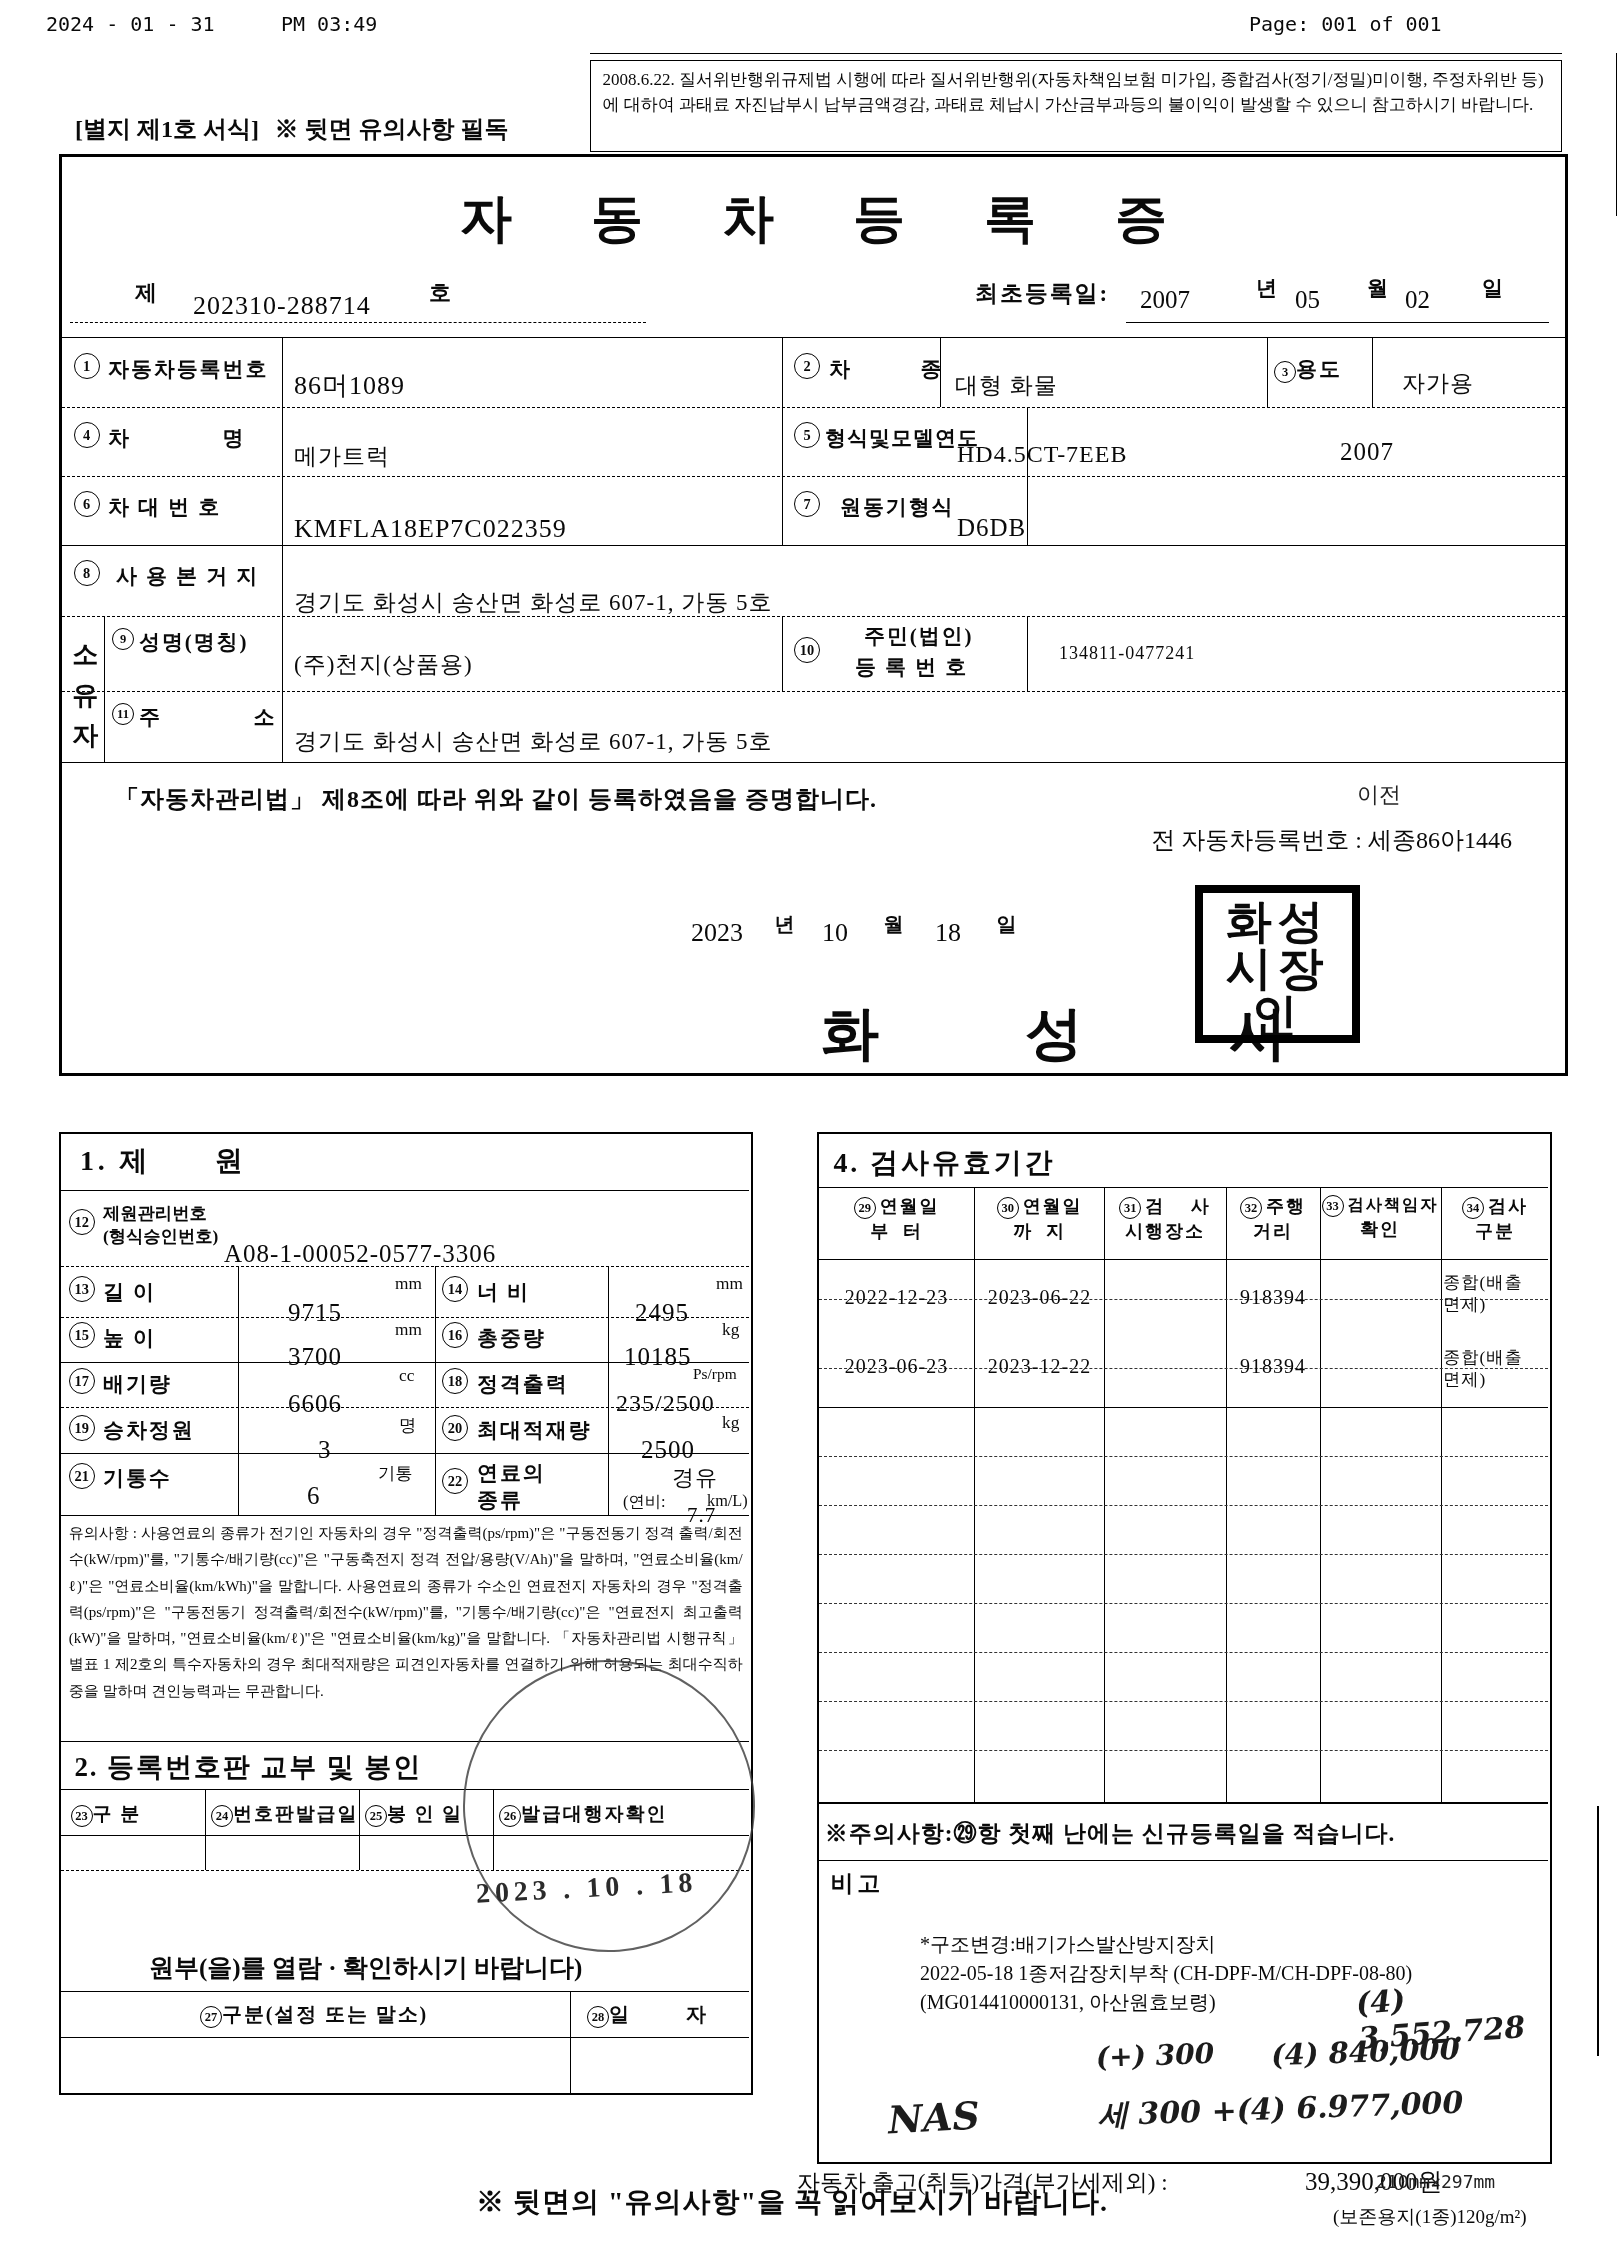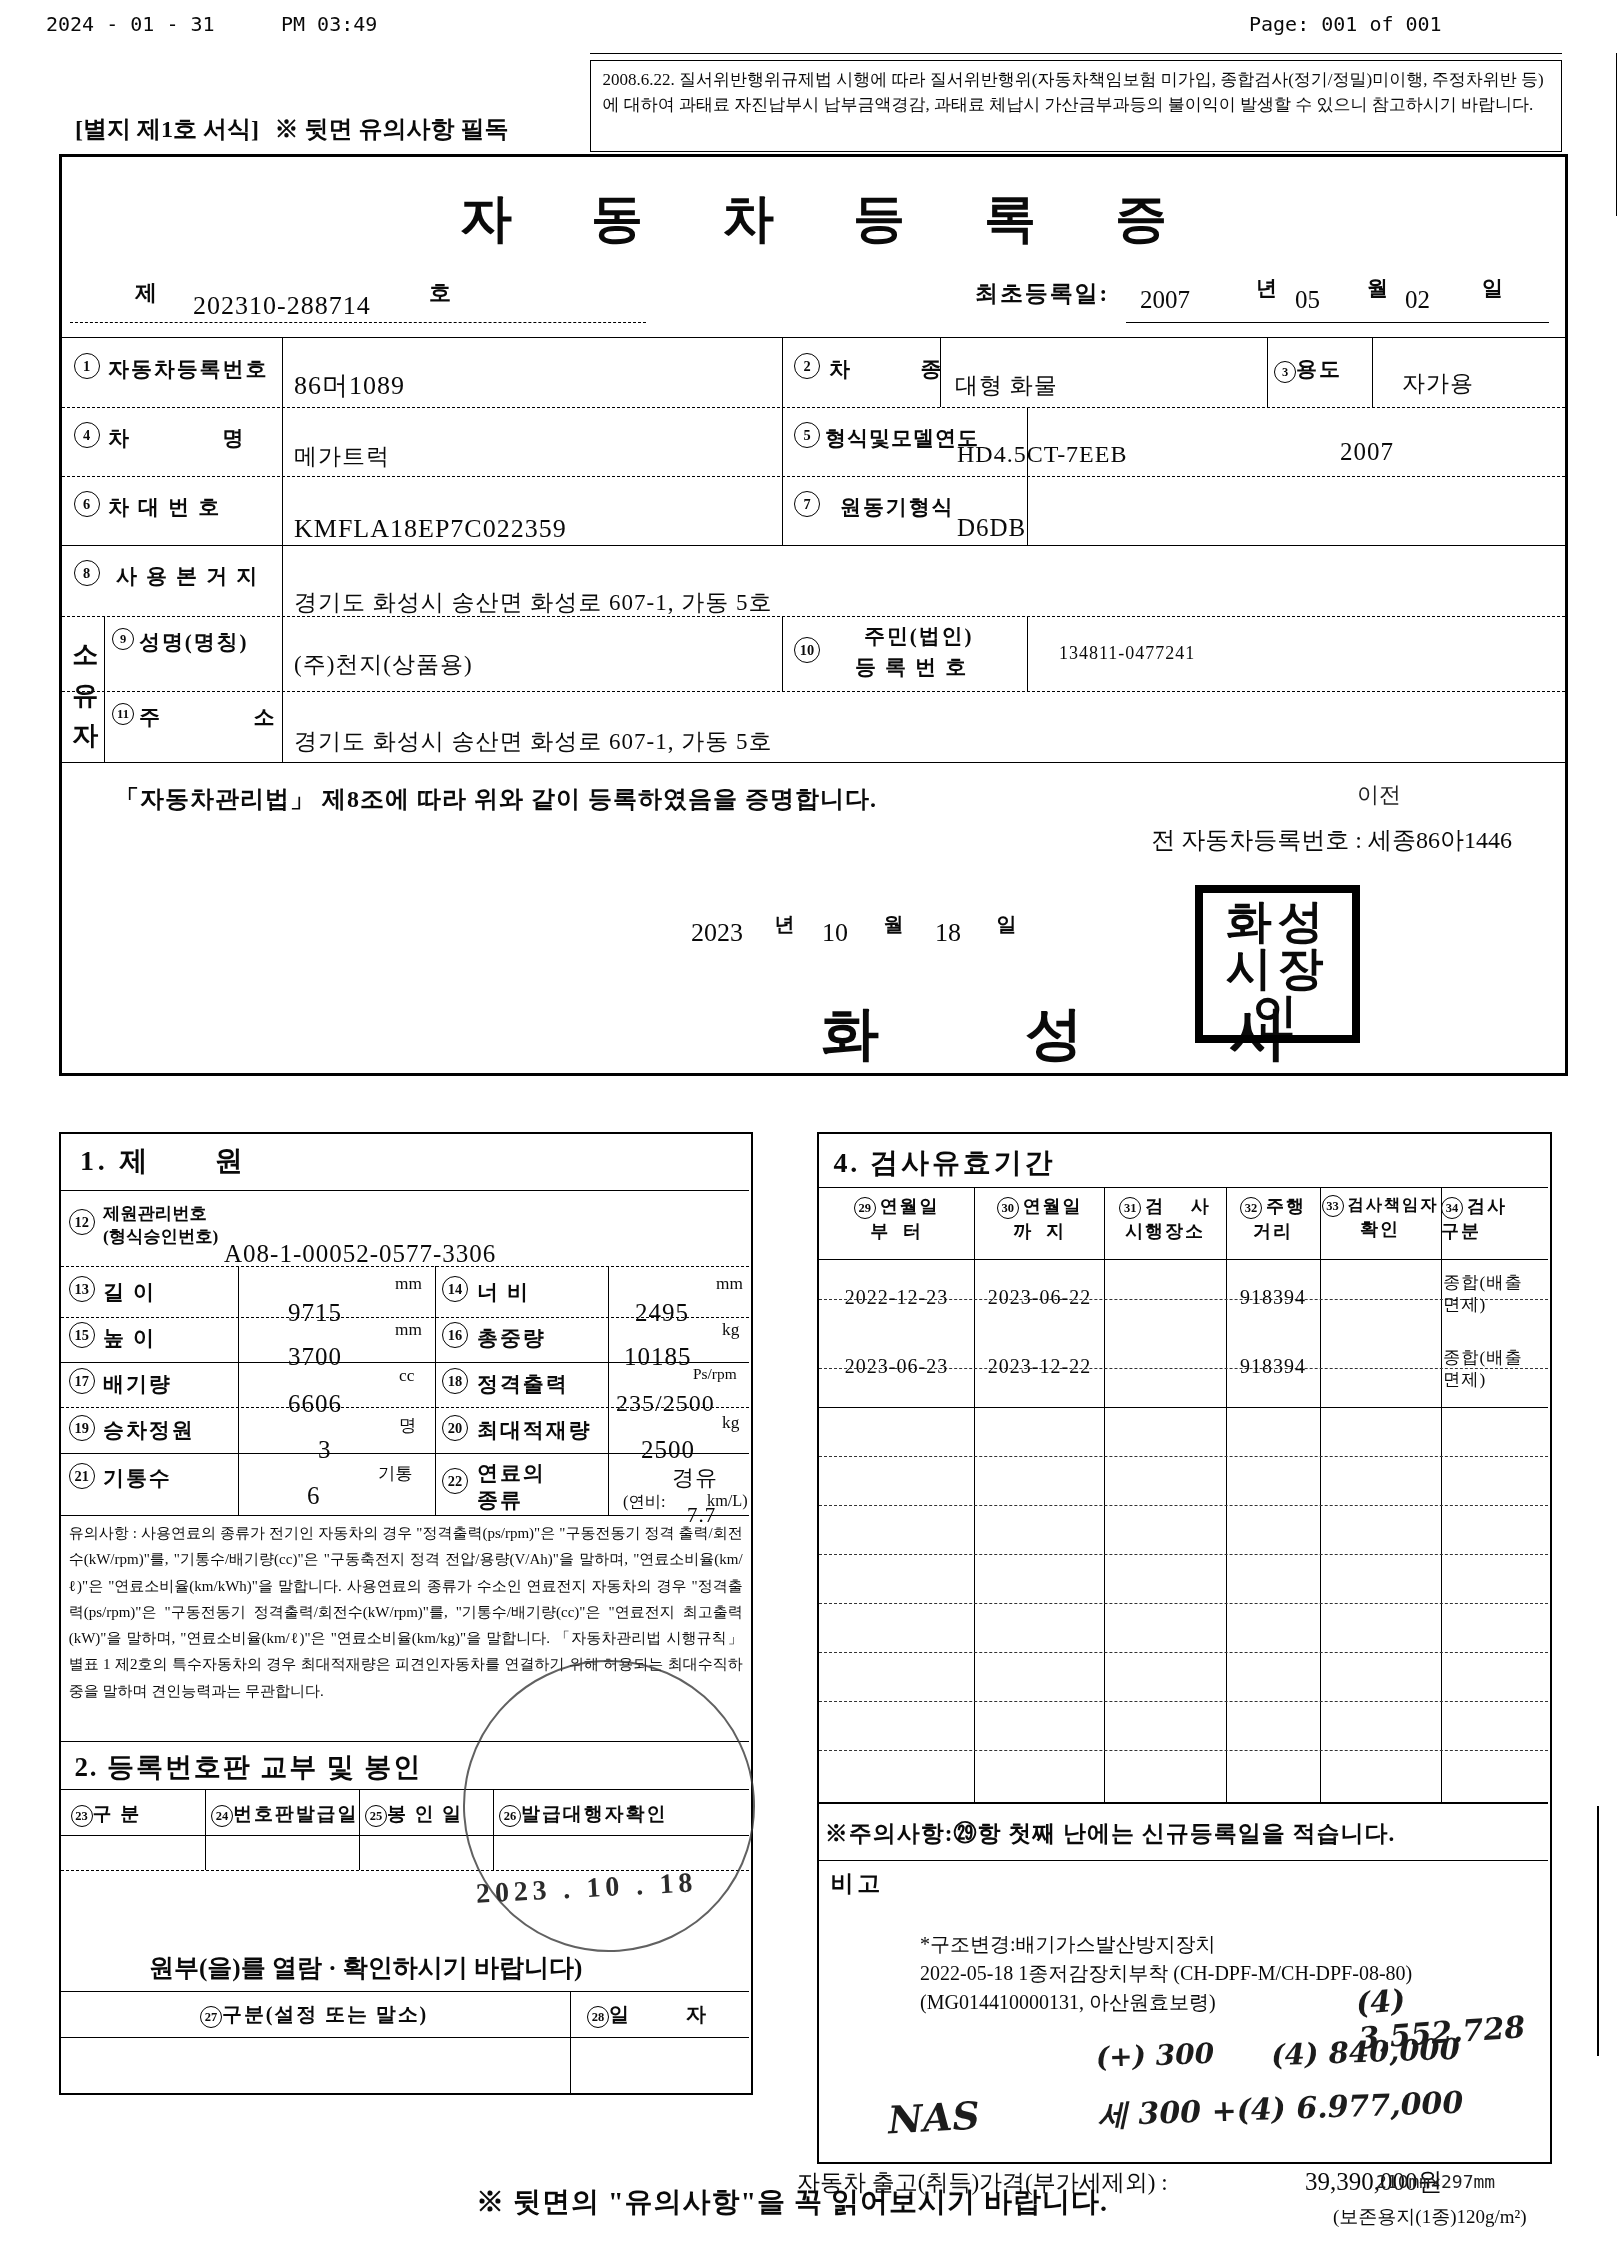--- a/index.html
+++ b/index.html
@@ -281,21 +281,21 @@
     <div class="abs" style="left:407px;top:60px;width:94px;text-align:center;">
       <span class="cn sm">32</span>
       <span class="label" style="font-size:18px;">주행</span>
       <div class="label" style="font-size:18px;">거리</div>
     </div>
     <div class="abs" style="left:501px;top:60px;width:120px;text-align:center;">
       <span class="cn sm">33</span>
       <span class="label" style="font-size:16.3px;">검사책임자</span>
       <div class="label" style="font-size:18px;">확인</div>
     </div>
-    <div class="abs" style="left:622px;top:60px;width:108px;text-align:left;">
+    <div class="abs" style="left:622px;top:60px;width:108px;text-align:center;">
       <span class="cn sm">34</span>
       <span class="label" style="font-size:18px;">검사</span>
       <div class="label" style="font-size:18px;">구분</div>
     </div>
 
     <div class="abs val" style="left:0px;top:152px;width:155px;text-align:center;font-size:20px;z-index:2;">2022-12-23</div>
     <div class="abs val" style="left:155px;top:152px;width:131px;text-align:center;font-size:20px;z-index:2;">2023-06-22</div>
     <div class="abs val" style="left:407px;top:152px;width:94px;text-align:center;font-size:20px;z-index:2;">918394</div>
     <div class="abs val" style="left:624px;top:138px;width:102px;font-size:17.3px;line-height:1.25;z-index:2;">종합(배출 면제)</div>
     <div class="hline dash thin" style="left:0;top:165px;width:729px;"></div>

